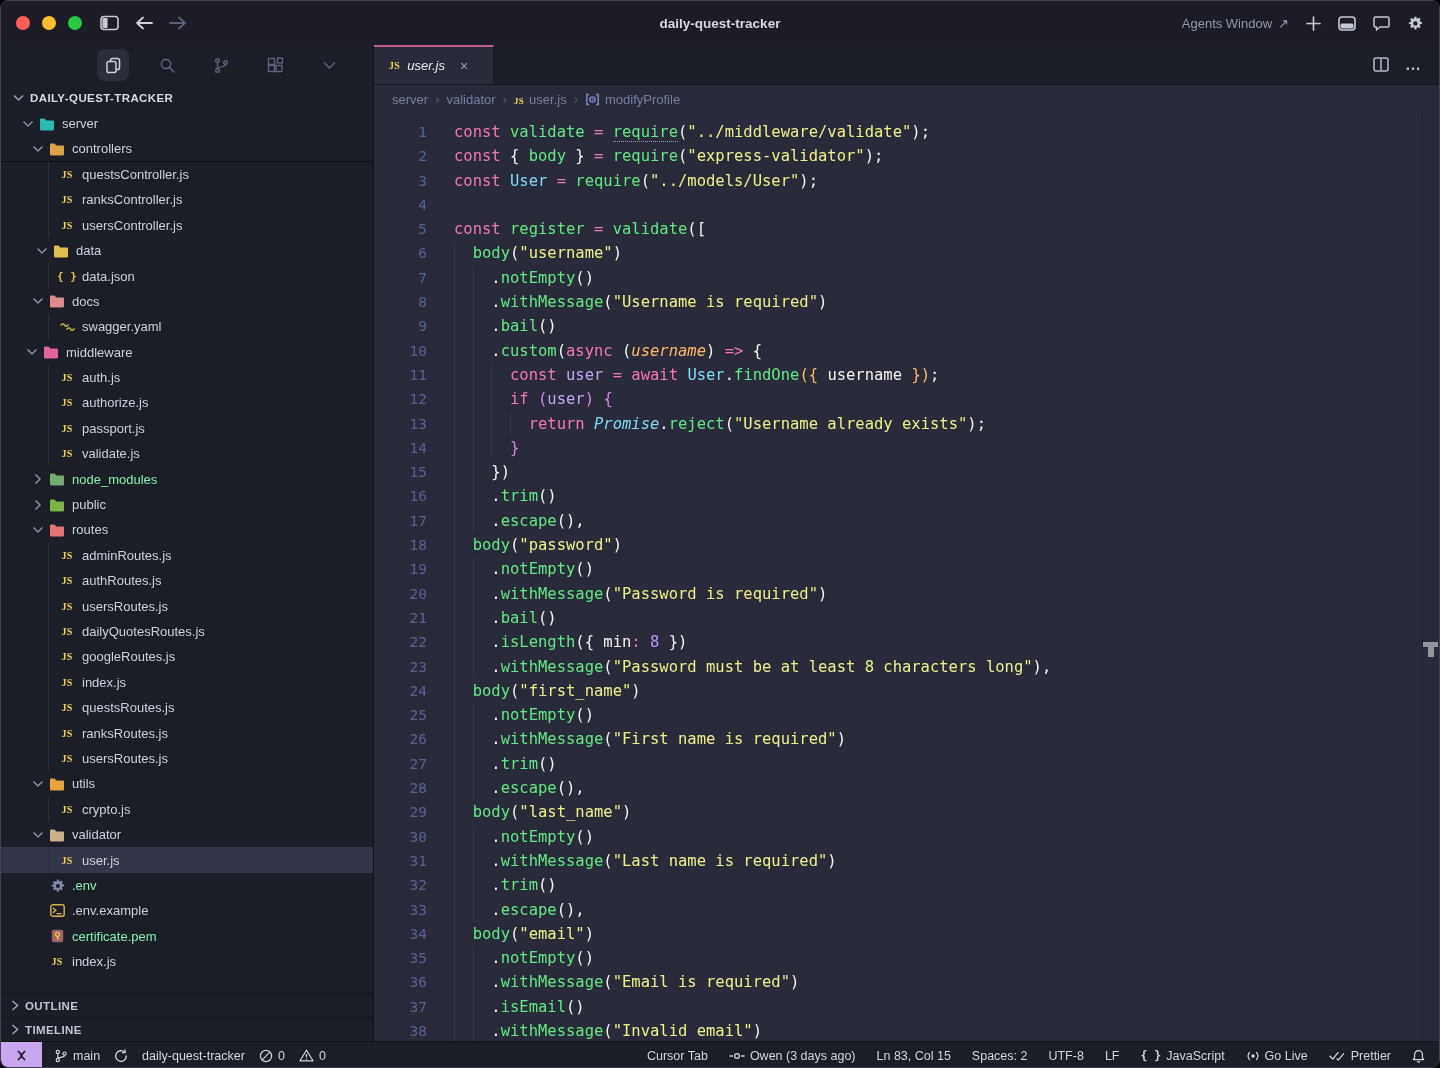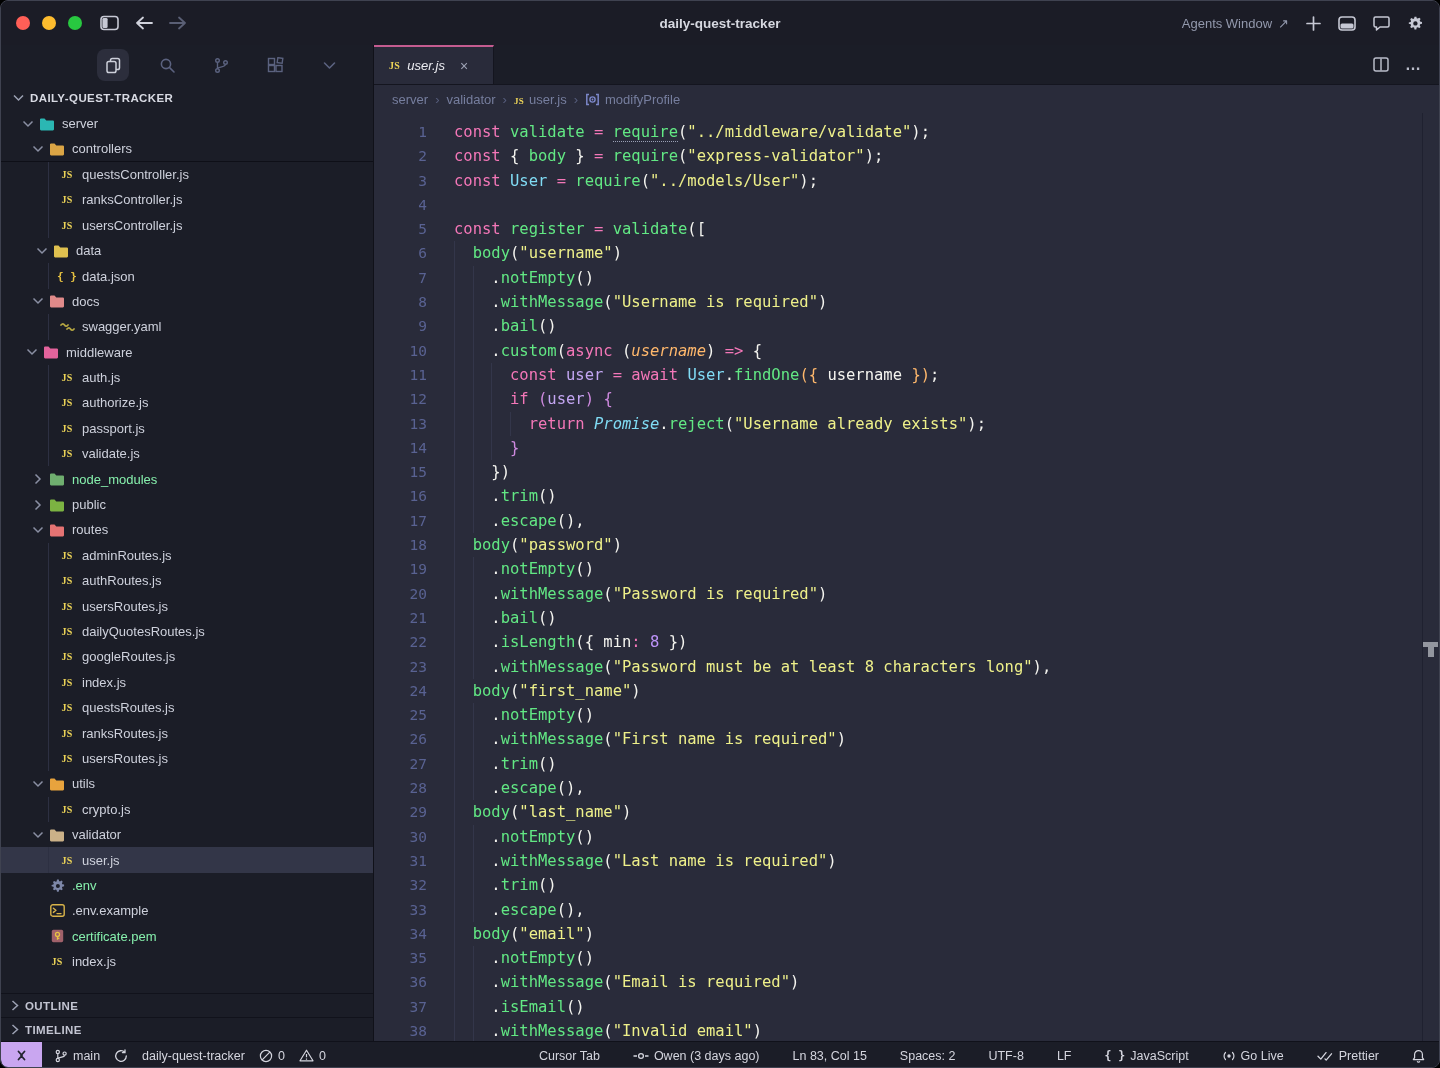--- a/index.html
+++ b/index.html
@@ -81,21 +81,21 @@
   .scroll-handle { position:absolute; right:1px; top:529px; width:15px; height:16px; }
   .scroll-handle .bar { width:15px; height:5px; background:#93969f; }
   .scroll-handle .stem { width:6px; height:10px; background:#93969f; margin:0 auto; }
 
   
   .statusbar { height:28px; background:#1b1d27; border-top:1px solid #10111a;
     display:flex; align-items:center; font-size:12.5px; color:#d4d5de; }
   .remote-pill { width:41px; height:28px; background:#c9a6f0; border-radius:0 0 0 11px;
     display:flex; align-items:center; justify-content:center; color:#23242f; flex:0 0 41px; }
   .sb-left { display:flex; align-items:center; gap:14px; margin-left:12px; }
-  .sb-right { margin-left:auto; display:flex; align-items:center; gap:33px; padding-right:14px; }
+  .sb-right { margin-left:auto; display:flex; align-items:center; gap:21px; padding-right:14px; }
   .sb-item { display:flex; align-items:center; gap:5px; white-space:nowrap; }
   .sb-braces { font-family:"DejaVu Sans Mono", monospace; font-weight:700; font-size:11.5px; }
 </style>
 </head>
 <body>
 
 <div class="window">
 
   <div class="titlebar">
     <div class="traffic">

